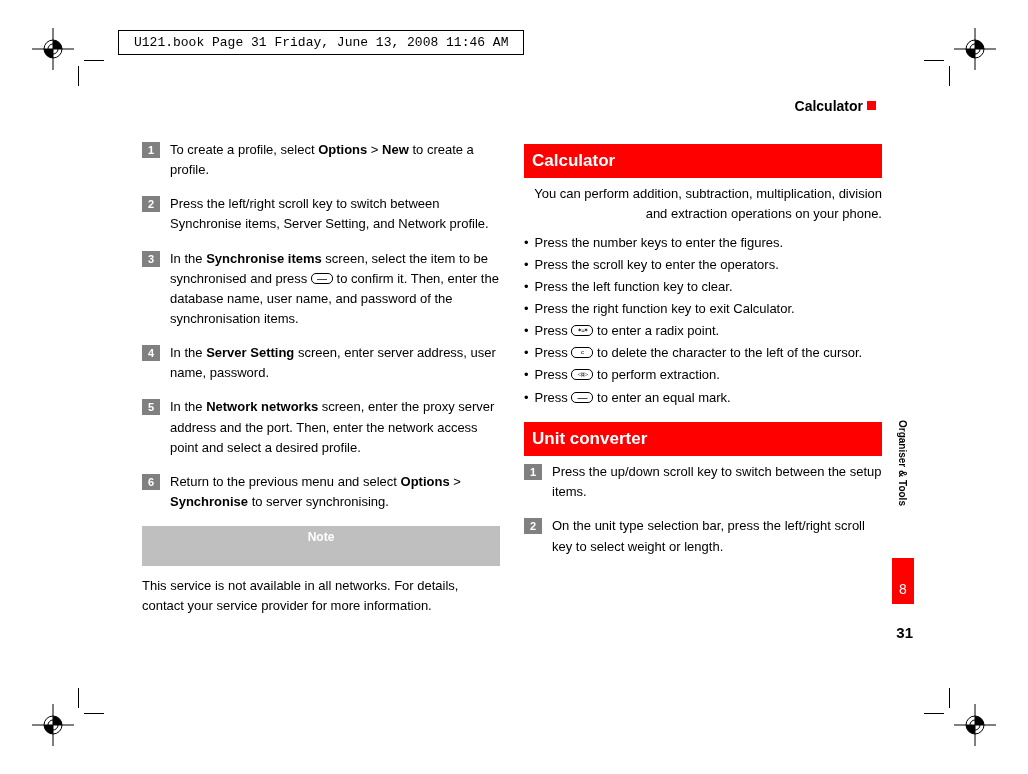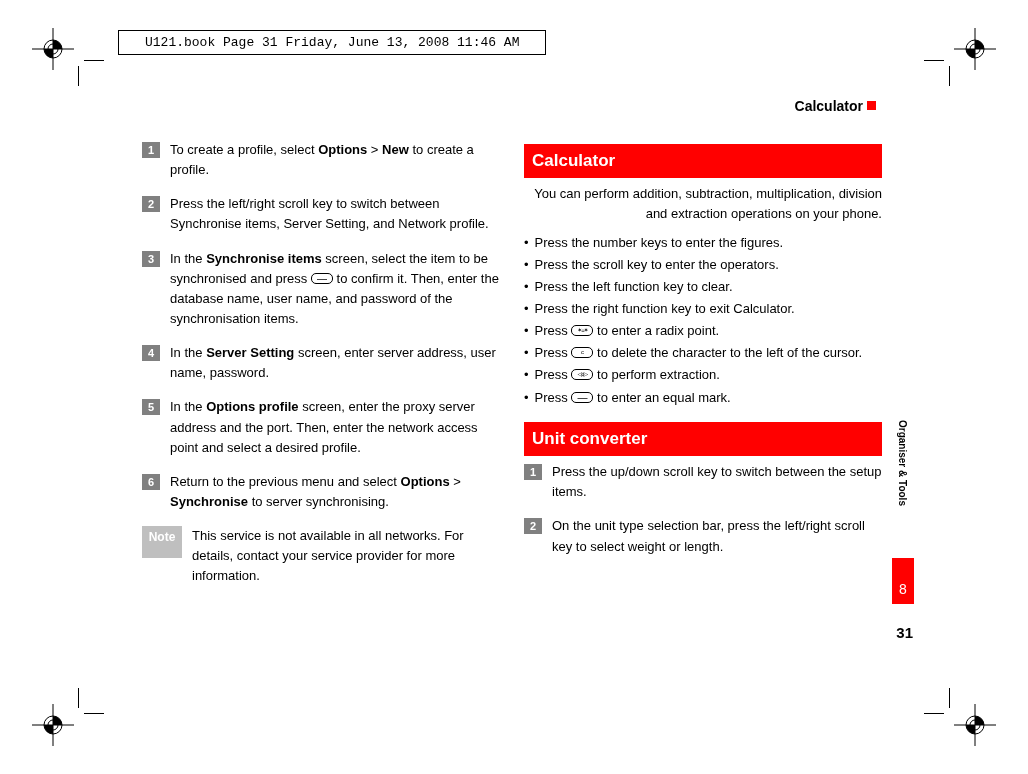--- a/index.html
+++ b/index.html
@@ -10,21 +10,21 @@
     font-size: 13px;
     color: #000;
     position: relative;
     background: #fff;
   }
   .print-header {
     position: absolute;
     top: 30px;
     left: 118px;
     border: 1px solid #000;
-    padding: 4px 26px;
+    padding: 4px 15px;
     font-family: "Courier New", monospace;
     font-size: 13px;
   }
   .reg-mark {
     position: absolute;
     width: 42px;
     height: 42px;
   }
   .reg-mark svg { display: block; }
   .reg-tl { top: 28px; left: 32px; }
@@ -96,20 +96,21 @@
     font-weight: bold;
     text-align: center;
     line-height: 16px;
     margin-top: 2px;
   }
   .step-body { flex: 1; }
   .note-row {
     display: flex;
     gap: 10px;
     margin-top: 0;
+    flex-direction: column;
   }
   .note-label {
     flex: 0 0 40px;
     height: 32px;
     background: #bfbfbf;
     color: #fff;
     font-weight: bold;
     font-size: 12px;
     text-align: center;
     padding-top: 2px;
@@ -252,21 +253,21 @@
       </div>
       <div class="step">
         <div class="step-num">4</div>
         <div class="step-body">
           <span>In the </span><b>Server Setting</b><span> screen, enter server address,  user name, password.</span>
         </div>
       </div>
       <div class="step">
         <div class="step-num">5</div>
         <div class="step-body">
-          <span>In the </span><b>Options profile</b><span> screen, enter the proxy server address and the port. Then, enter the network access point and select a desired profile.</span>
+          <span>In the </span><b>Network networks</b><span> screen, enter the proxy server address and the port. Then, enter the network access point and select a desired profile.</span>
         </div>
       </div>
       <div class="step">
         <div class="step-num">6</div>
         <div class="step-body">
           <span>Return to the previous menu and select </span><b>Options</b><span> &gt; </span><b>Synchronise</b><span> to server synchronising.</span>
         </div>
       </div>
       <div class="note-row">
         <div class="note-label"> Note</div>

